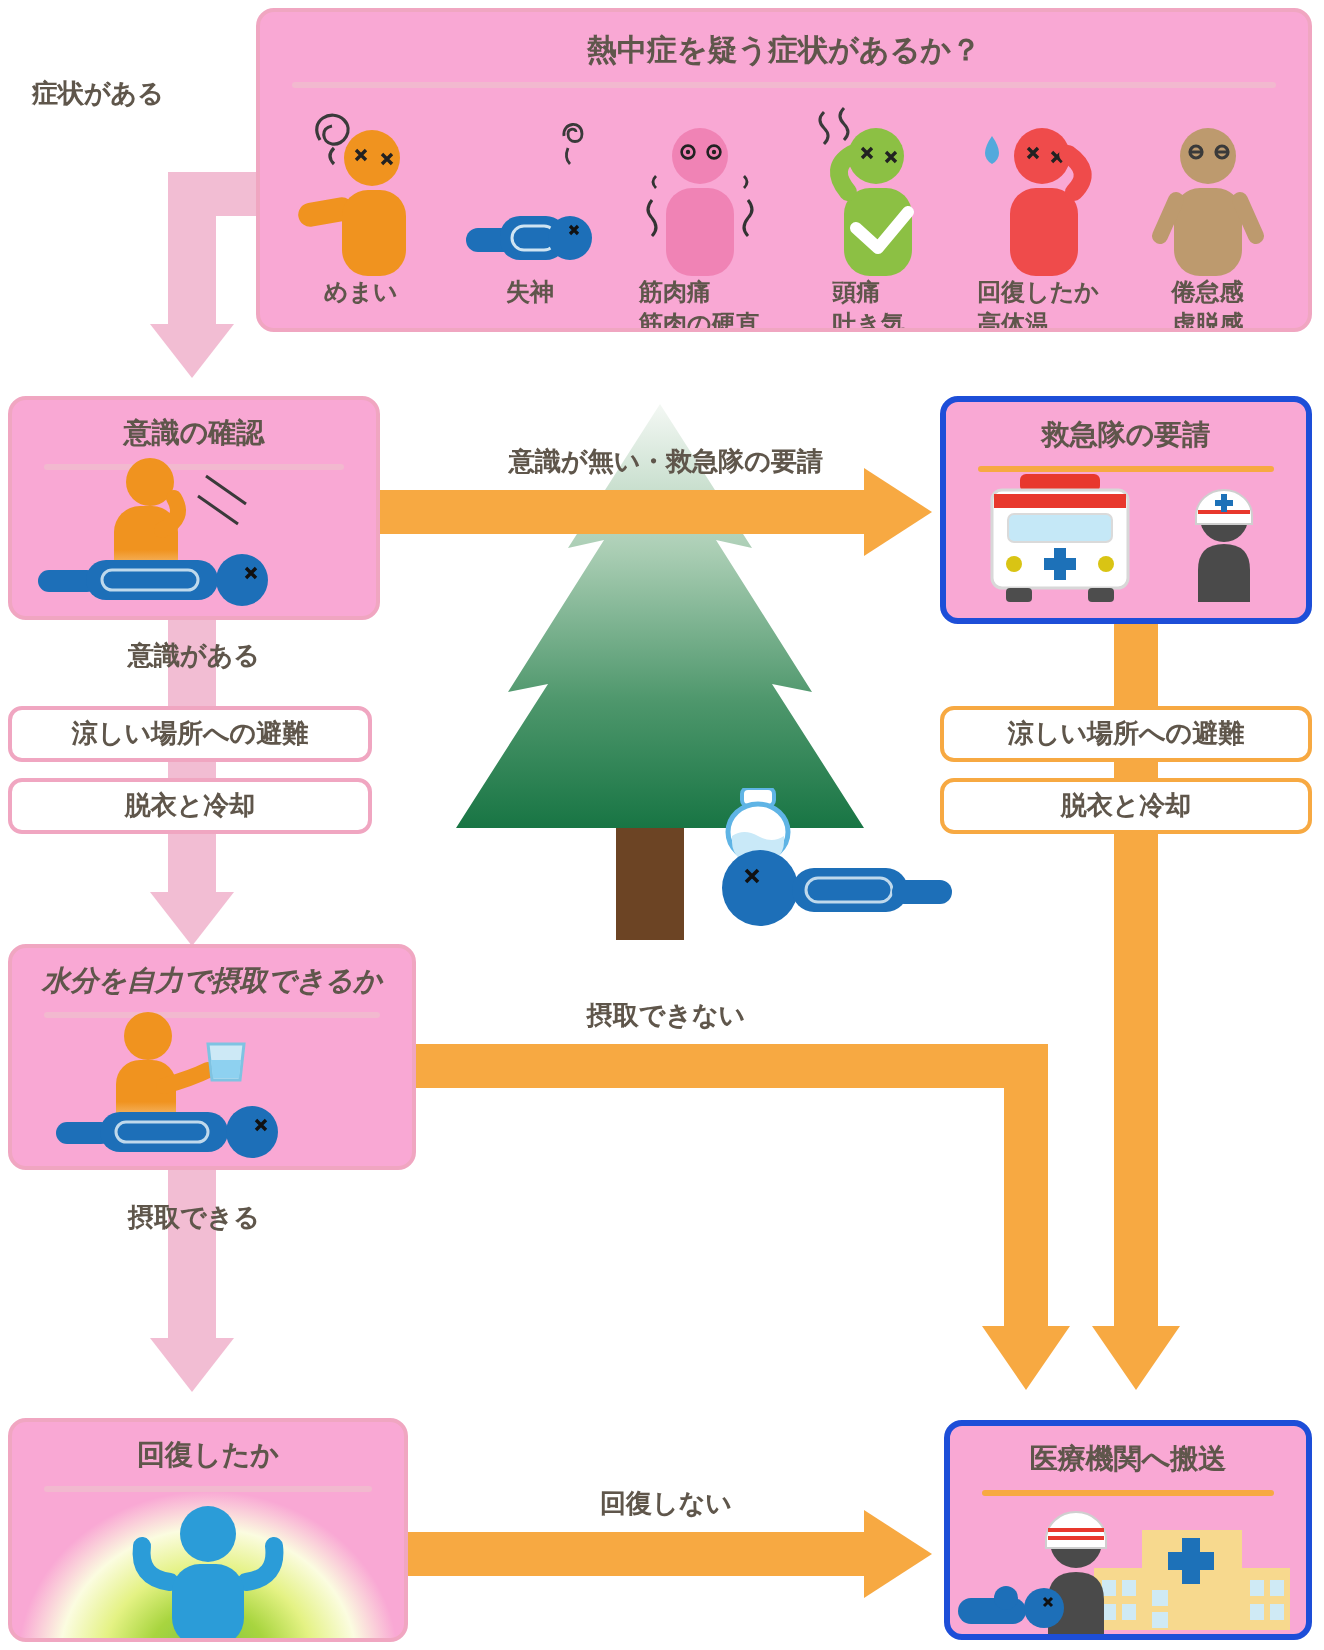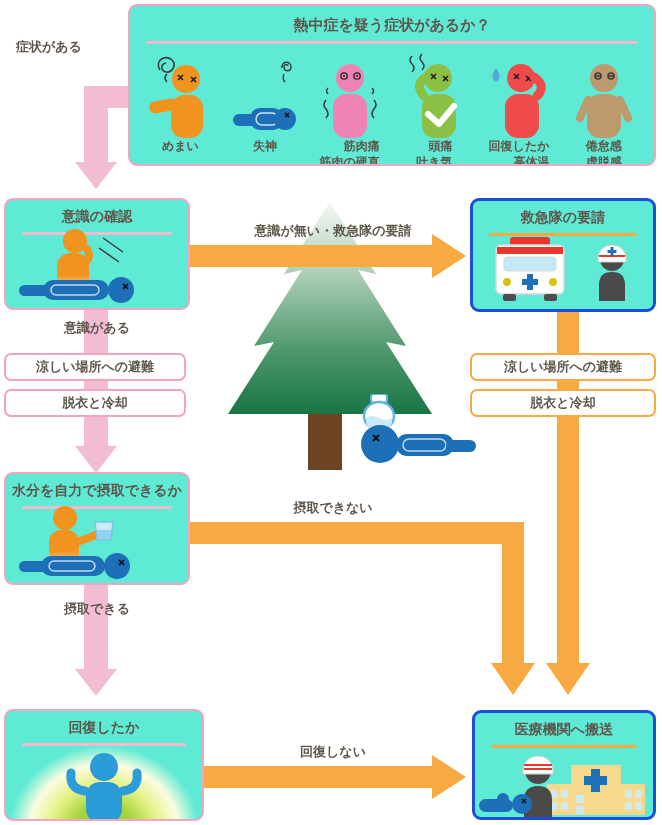--- a/index.html
+++ b/index.html
@@ -1,19 +1,19 @@
 <!DOCTYPE html>
 <html><head>
 <meta charset="utf-8">
 <style>
   * { margin:0; padding:0; box-sizing:border-box; }
   body { background:#fff; font-family:"Liberation Sans", sans-serif; }
   .stage { position:relative; width:662px; height:825px; background:#fff; overflow:hidden; color:#5F564B; }
   .abs { position:absolute; }
-  .box { position:absolute; background:#5eead4; border-radius:9px; }
+  .box { position:absolute; background:#f9a8d4; border-radius:9px; }
   .box.pink { border:2px solid #F0A6C1; }
   .box.orange { border:3px solid #1d4ed8; }
   .box-title { font-weight:bold; font-size:14px; text-align:center; margin-top:8px; color:#5F564B; }
   .box-title.big { font-size:15px; margin-top:10px; }
   .underline { height:3px; border-radius:2px; margin:6px 16px 0; }
   .underline.pink { background:#F2B9CF; }
   .underline.orange { background:#F7A942; }
   .small-box { position:absolute; height:28px; background:#fff; border-radius:7px; display:flex; align-items:center; justify-content:center; font-size:13px; font-weight:bold; z-index:4; }
   .small-box.pink { border:2px solid #F0A6C1; }
   .small-box.orange { border:2px solid #F7A942; }
@@ -22,21 +22,21 @@
   .bar { position:absolute; z-index:3; }
   .pinkbar { background:#F2BDD3; }
   .orangebar { background:#F7A942; }
   .tri { position:absolute; width:0; height:0; z-index:3; }
   .tri.down-pink { border-left:21px solid transparent; border-right:21px solid transparent; border-top:27px solid #F2BDD3; }
   .tri.down-orange { border-left:22px solid transparent; border-right:22px solid transparent; border-top:32px solid #F7A942; }
   .tri.right-orange { border-top:22px solid transparent; border-bottom:22px solid transparent; border-left:34px solid #F7A942; }
   .node { z-index:4; overflow:hidden; }
   .symptom-row { position:absolute; left:8px; right:8px; top:46px; display:flex; justify-content:space-around; z-index:4; }
   .symptom { display:flex; flex-direction:column; align-items:center; width:90px; }
-  .symptom-label { font-size:12px; font-weight:bold; text-align:right; line-height:1.35; color:#5F564B; }
+  .symptom-label { font-size:12px; font-weight:bold; text-align:left; line-height:1.35; color:#5F564B; }
   .illus { position:absolute; left:0; right:0; bottom:4px; display:flex; justify-content:center; z-index:1; }
   .glow { position:absolute; left:0; right:0; bottom:-4px; height:95px; z-index:0;
           background: radial-gradient(ellipse 95px 85px at 50% 108%, #7CC043 0%, #A8D53F 32%, #E4F284 55%, #FBFCE0 78%, rgba(255,255,255,0) 100%); }
   svg { display:block; }
 </style>
 </head>
 <body>
 
 <div class="stage">
 
@@ -223,21 +223,21 @@
     </div>
   </div>
 
   <div class="small-box pink" style="left:4px; top:353px; width:182px;">
     <span>涼しい場所への避難</span>
   </div>
   <div class="small-box pink" style="left:4px; top:389px; width:182px;">
     <span>脱衣と冷却</span>
   </div>
 
-  <div class="box pink node" style="left:4px; top:472px; width:186px; height:113px;">
+  <div class="box pink node" style="left:4px; top:472px; width:204px; height:113px;font-style:italic;">
     <div class="box-title">水分を自力で摂取できるか</div>
     <div class="underline pink"></div>
     <div class="illus">
       <svg width="156" height="74" viewBox="0 0 156 74">
         <defs>
           <linearGradient id="og2" x1="0" y1="0" x2="0" y2="1">
             <stop offset="0.55" stop-color="#F0931F"></stop>
               <stop offset="1" stop-color="#FCE6CB"></stop>
           </linearGradient>
         </defs>

